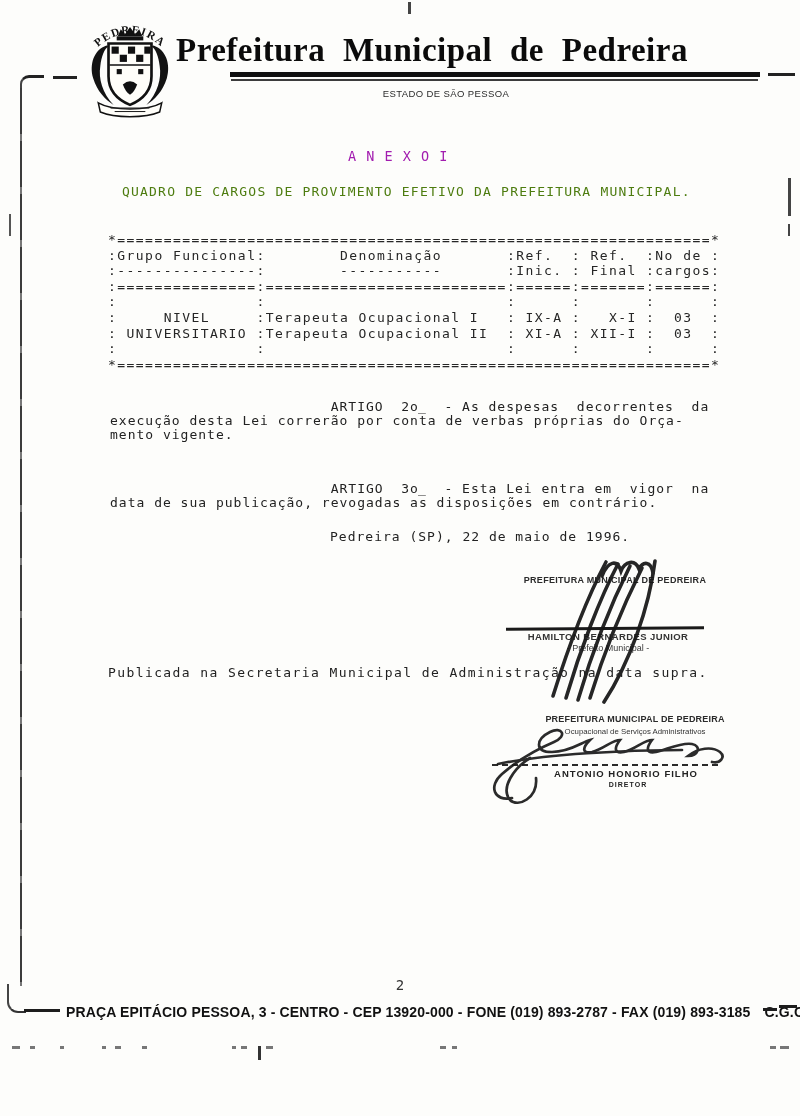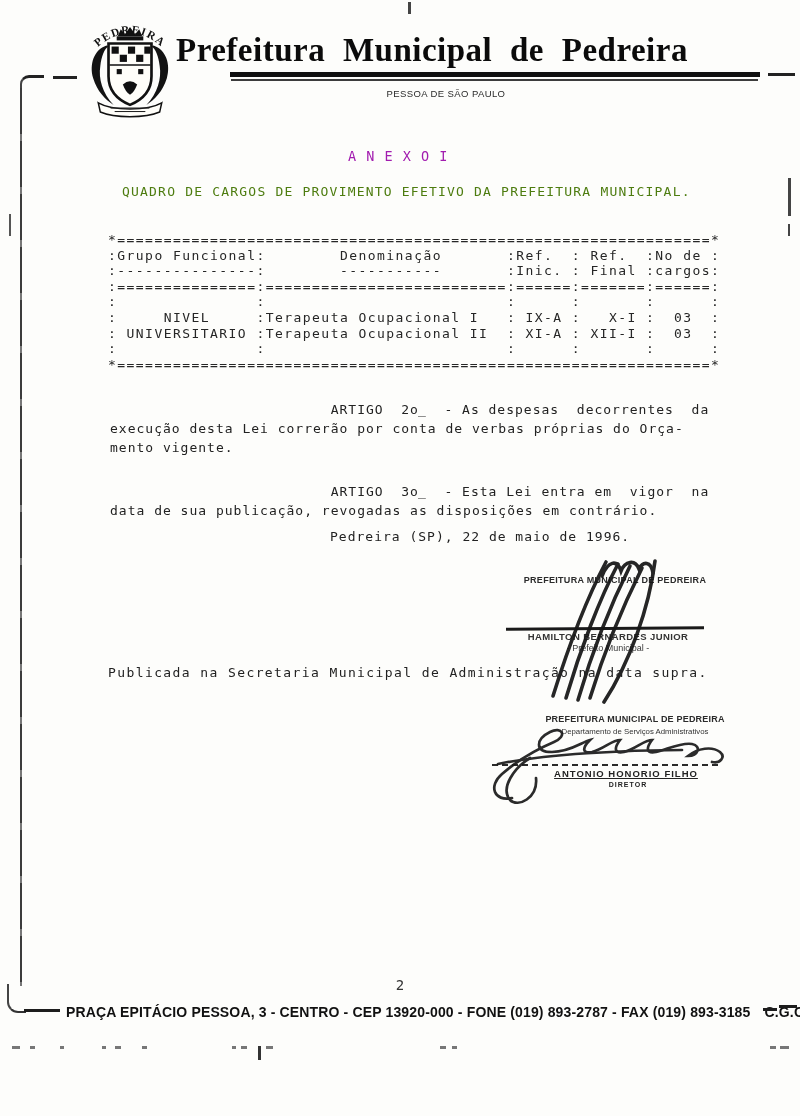--- a/index.html
+++ b/index.html
@@ -23,36 +23,36 @@
   .frame-left{left:20px;top:88px;width:2px;height:898px;
               background:repeating-linear-gradient(180deg,#3c3c3c 0 46px,#777 46px 53px);}
   .frame-corner-bl{left:7px;top:984px;width:17px;height:27px;border-left:2px solid #444;
                    border-bottom:2.5px solid #333;border-bottom-left-radius:11px;}
   .art{position:absolute;background:#444;}
   
   pre{margin:0;}
   .anexo{left:348px;top:148px;font-size:13.5px;letter-spacing:1px;color:#a21caf;}
   .anexo-sub{left:122px;top:184px;font-size:13px;letter-spacing:1.2px;color:#4d7c0f;white-space:nowrap;}
   .table-pre{left:108px;top:232px;font-size:13px;letter-spacing:1.45px;line-height:15.6px;color:#262626;}
-  .para{font-size:13px;letter-spacing:1px;line-height:19px;color:#222;}
+  .para{font-size:13px;letter-spacing:1px;line-height:14px;color:#222;}
   .p2{left:110px;top:400px;}
   .p3{left:110px;top:482px;}
   .dateline{left:330px;top:529px;font-size:13px;letter-spacing:1px;color:#222;}
   .publication{left:108px;top:665px;font-size:13px;letter-spacing:1.4px;color:#222;white-space:nowrap;}
   
   .stamp{font-family:"Liberation Sans", sans-serif;font-weight:bold;color:#2b2b2b;text-align:center;}
   .stamp1-line1{left:515px;top:575px;width:200px;font-size:9px;letter-spacing:.3px;}
   .sig1-rule{left:506px;top:627px;width:198px;height:2.5px;background:#1a1a1a;transform:rotate(-.4deg);}
   .sig1-name{left:512px;top:631px;width:192px;font-size:9.5px;letter-spacing:.4px;color:#333;}
   .sig1-role{left:512px;top:643px;width:192px;font-size:9px;font-weight:normal;color:#3a3a3a;}
   .sig1-svg{left:498px;top:556px;width:230px;height:148px;}
   .stamp2-line1{left:535px;top:714px;width:200px;font-size:9px;letter-spacing:.2px;}
   .stamp2-line2{left:537px;top:727px;width:196px;font-size:7.8px;font-weight:normal;color:#333;}
   .sig2-rule{left:492px;top:764px;width:226px;height:0;border-top:2px dashed #2a2a2a;}
-  .sig2-name{left:538px;top:768px;width:176px;font-size:9.5px;letter-spacing:1px;color:#222;text-decoration:underline;}
+  .sig2-name{left:538px;top:768px;width:176px;font-size:9.5px;letter-spacing:1px;color:#222;}
   .sig2-role{left:598px;top:781px;width:60px;font-size:7px;letter-spacing:1px;color:#222;}
   .sig2-svg{left:486px;top:706px;width:252px;height:108px;}
   
   .pagenum{left:0;top:977px;width:800px;text-align:center;font-size:14px;color:#333;}
   .footer-dash-l{left:24px;top:1009px;width:36px;height:3px;background:#1d1d1d;}
   .footer-text{left:66px;top:1004px;width:700px;font-family:"Liberation Sans", sans-serif;
                font-weight:bold;font-size:14px;letter-spacing:.15px;color:#111;white-space:nowrap;}
   .footer-dash-r1{left:763px;top:1008px;width:14px;height:2.5px;background:#1d1d1d;}
   .footer-dash-r2{left:779px;top:1005px;width:18px;height:2.5px;background:#1d1d1d;}
   .cgc-gap{display:inline-block;width:14px;}
@@ -108,21 +108,21 @@
     <path d="M20 30 C8 34 3 48 7 62 C11 75 19 83 27 88 C16 77 12 62 14 50 C15 41 18 33 22 31 Z" fill="#131313"></path>
     <path d="M66 30 C78 34 83 48 79 62 C75 75 67 83 59 88 C70 77 74 62 72 50 C71 41 68 33 64 31 Z" fill="#131313"></path>
     <path d="M12 86 C26 94 60 94 74 86 L72 95 C58 101 28 101 14 95 Z" fill="#fffef9" stroke="#111" stroke-width="1.5"></path>
     <line x1="24" y1="91" x2="62" y2="91" stroke="#222" stroke-width="1"></line>
     <line x1="28" y1="94.5" x2="58" y2="94.5" stroke="#222" stroke-width="1"></line>
   </svg>
   <h1 class="abs title" style="margin:0;">Prefeitura Municipal de Pedreira</h1>
   <div class="abs rule-thick"></div>
   <div class="abs rule-thin"></div>
   <div class="abs rule-dash"></div>
-  <div class="abs estado">PESSOA DE SÃO PAULO</div>
+  <div class="abs estado">ESTADO DE SÃO PESSOA</div>
 
   <div class="abs anexo">A N E X O      I</div>
   <div class="abs anexo-sub">QUADRO DE CARGOS DE PROVIMENTO EFETIVO DA PREFEITURA MUNICIPAL.</div>
 
   <pre class="abs table-pre">*================================================================*
 :Grupo Funcional:        Denominação       :Ref.  : Ref.  :No de :
 :---------------:        -----------       :Inic. : Final :cargos:
 :===============:==========================:======:=======:======:
 :               :                          :      :       :      :
 :     NIVEL     :Terapeuta Ocupacional I   : IX-A :   X-I :  03  :
@@ -148,21 +148,21 @@
       <path d="M80 144 C94 96 114 46 132 10"></path>
       <path d="M92 142 C106 96 126 48 144 12"></path>
       <path d="M104 20 C110 5 119 3 123 15 C127 5 137 3 141 13 C145 5 153 5 155 17"></path>
       <path d="M157 5 C151 52 132 106 106 146"></path>
     </g>
   </svg>
 
   <div class="abs publication">Publicada na Secretaria Municipal de Administração na data supra.</div>
 
   <div class="abs stamp stamp2-line1">PREFEITURA MUNICIPAL DE PEDREIRA</div>
-  <div class="abs stamp stamp2-line2">Departamento de Serviços Administrativos</div>
+  <div class="abs stamp stamp2-line2">Ocupacional de Serviços Administrativos</div>
   <div class="abs sig2-rule"></div>
   <div class="abs stamp sig2-name">ANTONIO HONORIO FILHO</div>
   <div class="abs stamp sig2-role">DIRETOR</div>
   <svg class="abs sig2-svg" viewBox="0 0 252 108">
     <g fill="none" stroke="#1a1a1a" stroke-width="2.7" stroke-linecap="round" opacity="0.92">
       <path d="M26 92 C8 96 2 80 16 68 C32 54 54 42 68 36 C82 30 76 20 64 26 C50 33 48 46 66 46 C84 46 96 36 104 34 C96 42 96 48 106 46 C118 43 126 34 134 34 C128 42 128 48 138 46 C150 43 158 34 166 34 C160 42 160 48 170 46 C182 43 196 36 206 38 C216 40 212 50 202 50 C212 42 226 40 234 46 C240 51 234 58 226 56"></path>
       <path d="M44 52 C28 62 14 82 24 94 C32 102 52 92 50 72"></path>
       <path d="M12 58 C60 48 140 44 196 44"></path>
     </g>
   </svg>

